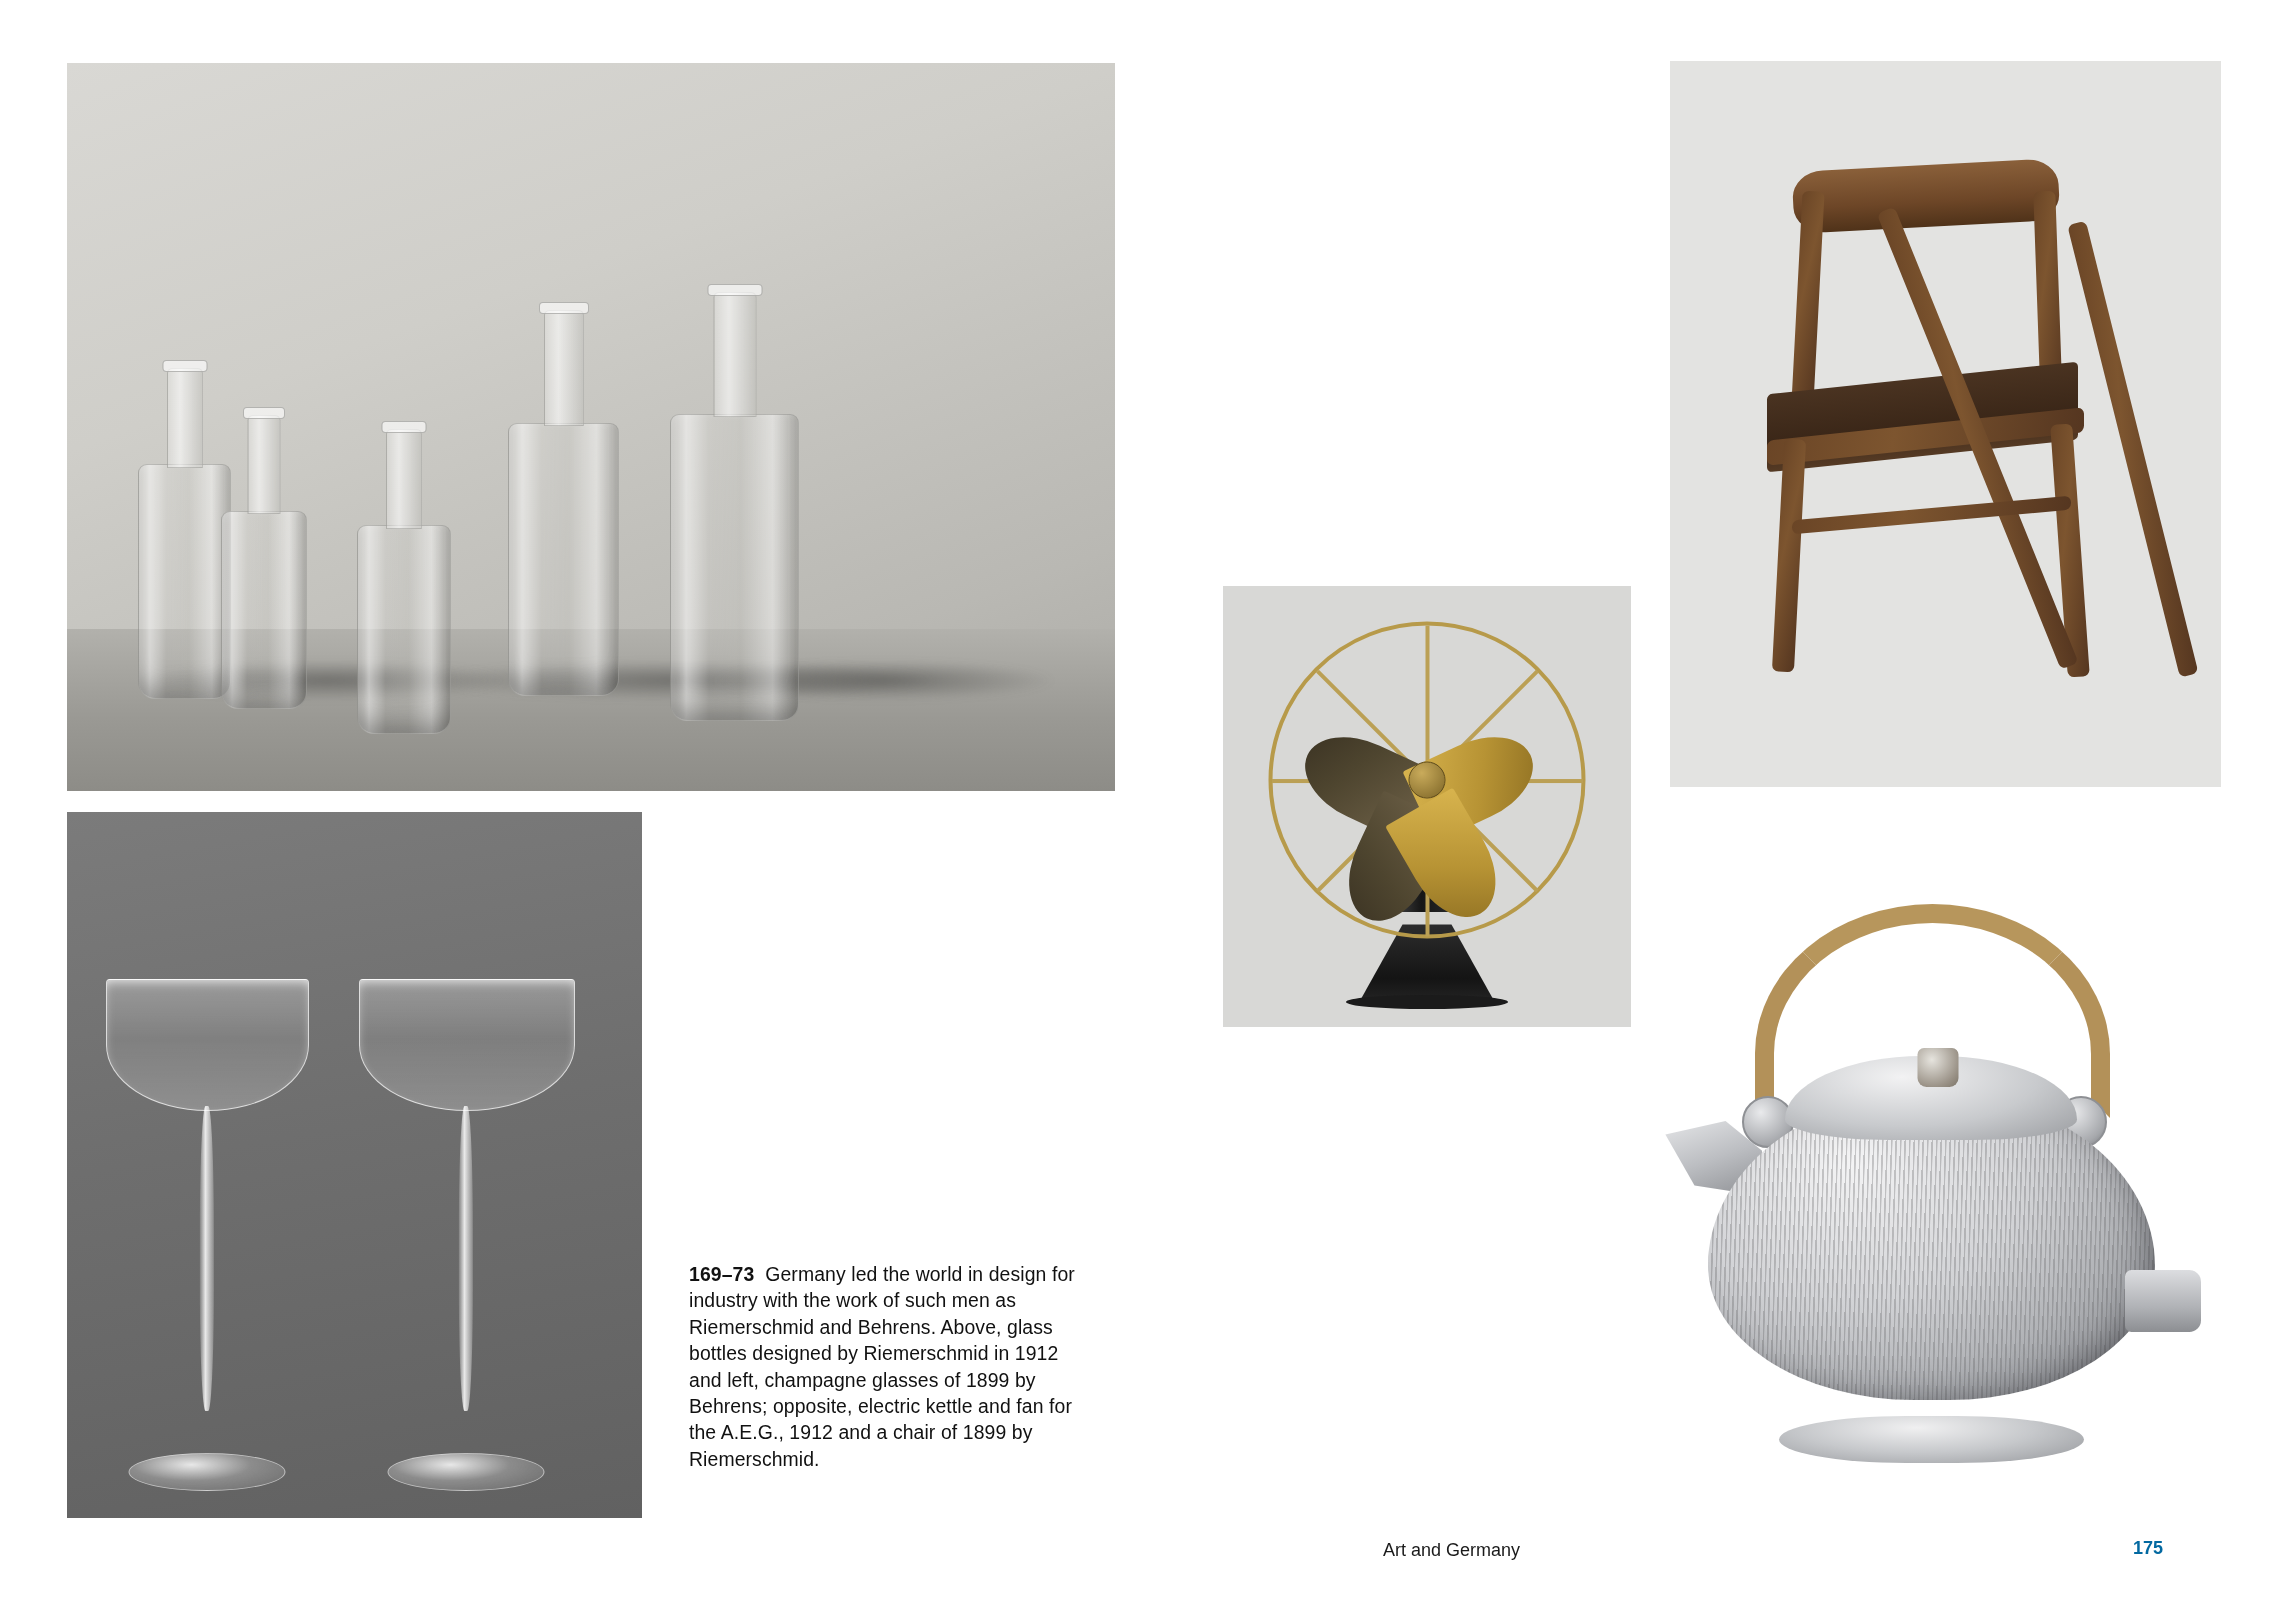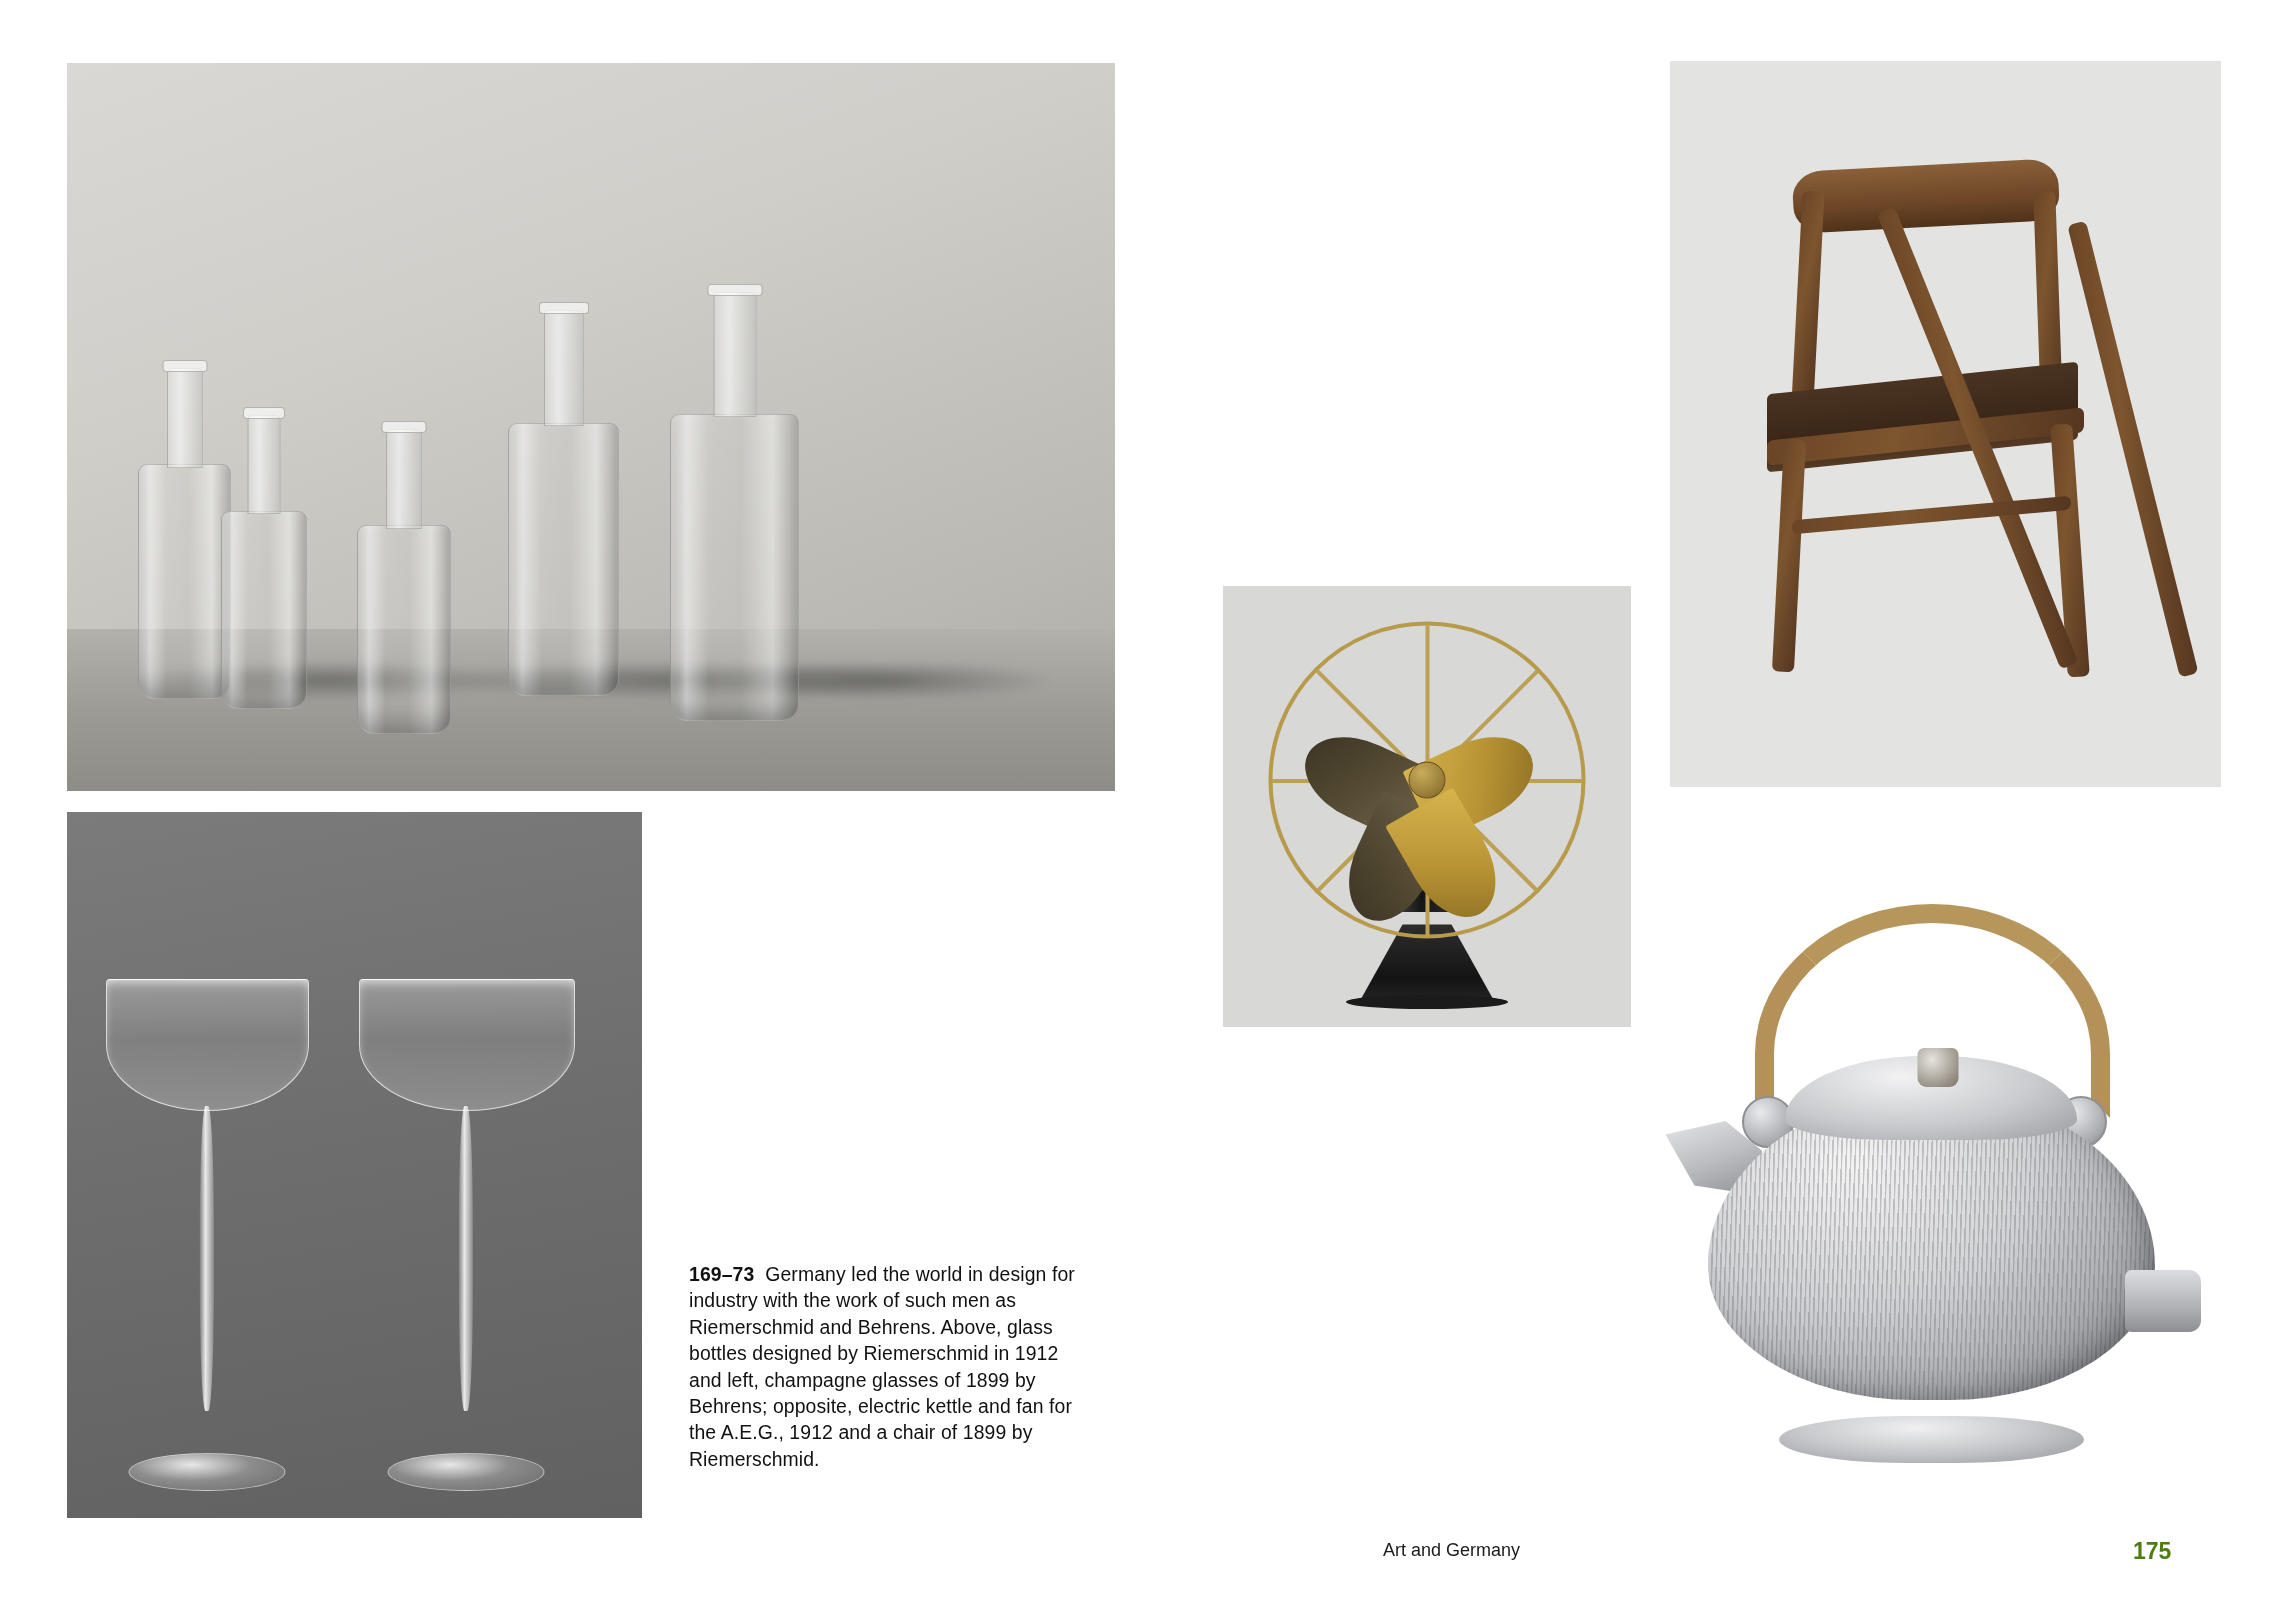--- a/index.html
+++ b/index.html
@@ -379,23 +379,23 @@
     position: absolute;
     left: 1383px;
     top: 1540px;
     font-size: 18px;
     color: #1a1a1a;
   }
   #footer-page {
     position: absolute;
     left: 2133px;
     top: 1538px;
-    font-size: 23px;
+    font-size: 18px;
     font-weight: bold;
-    color: #4d7c0f;
+    color: #0369a1;
   }
 </style>
 </head>
 <body>
 
 <div class="page">
 
   <div class="fig" id="fig-bottles">
     <div class="floor"></div>
 

